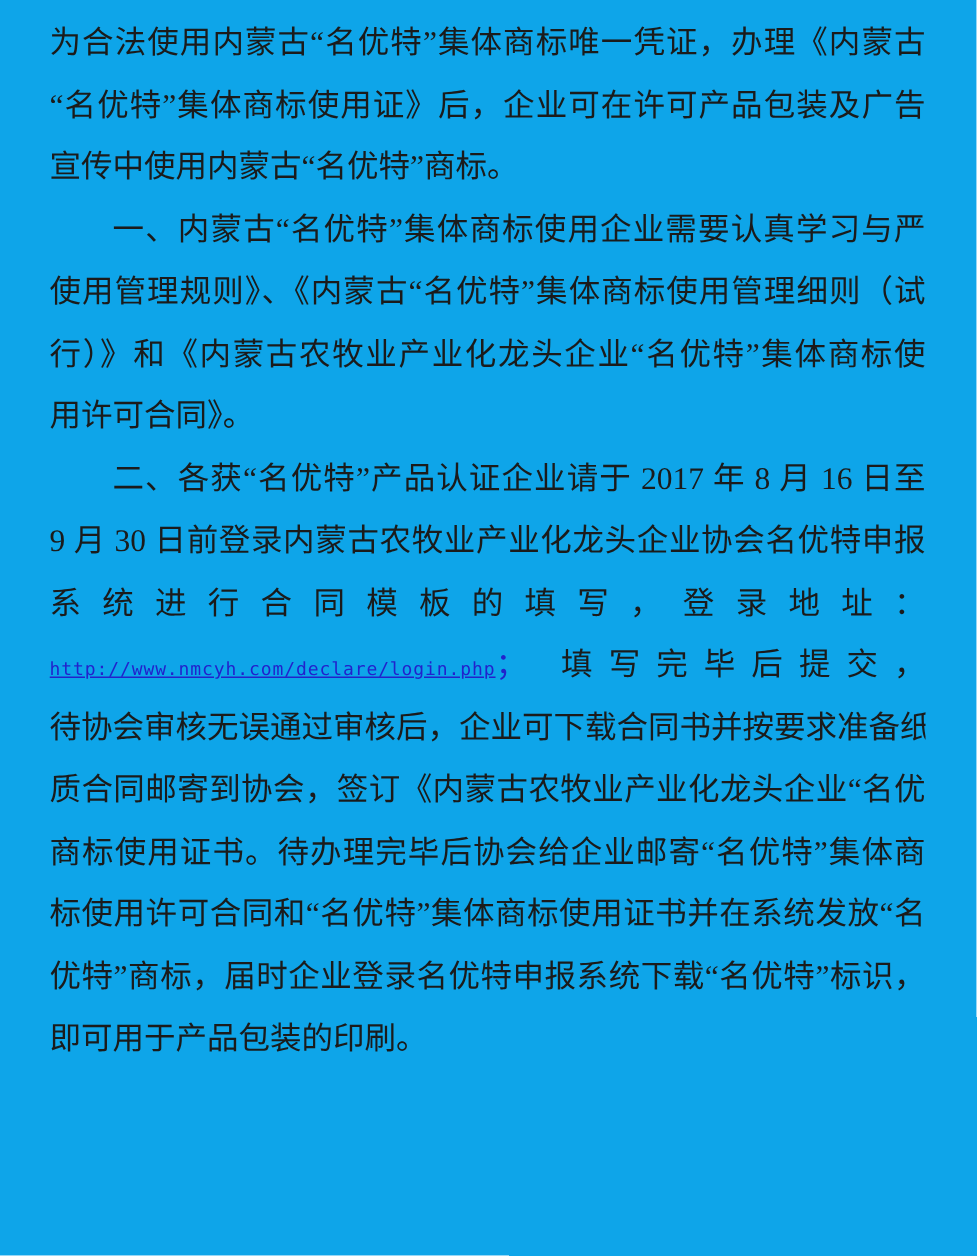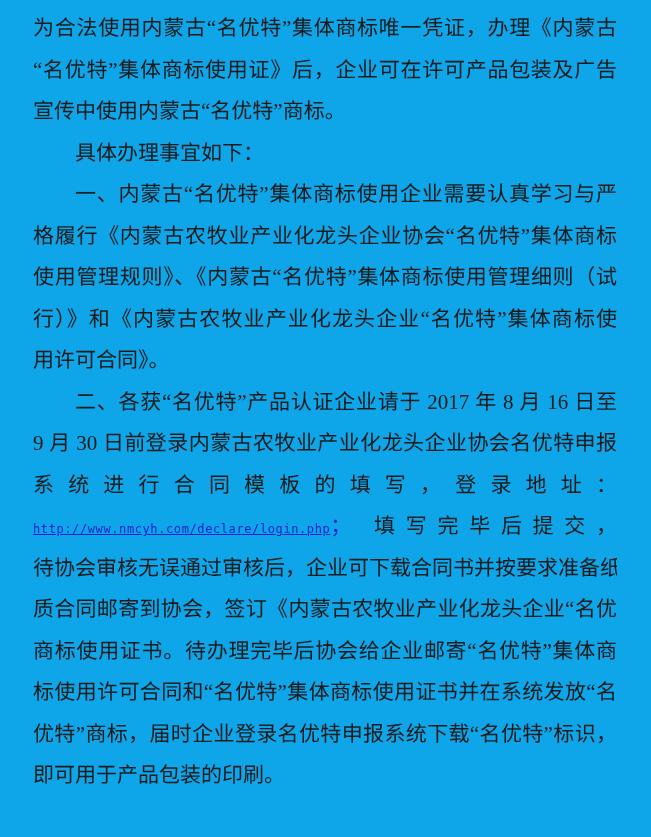--- a/index.html
+++ b/index.html
@@ -56,23 +56,21 @@
 </style>
 </head>
 <body>
 
 <div class="page">
   <div class="doc">
 
     <div class="line">为合法使用内蒙古“名优特”集体商标唯一凭证，办理《内蒙古</div>
     <div class="line">“名优特”集体商标使用证》后，企业可在许可产品包装及广告</div>
     <div class="line end">宣传中使用内蒙古“名优特”商标。</div>
-    <div class="line end indent">具体办理事宜如下：</div>
     <div class="line indent">一、内蒙古“名优特”集体商标使用企业需要认真学习与严</div>
-    <div class="line">格履行《内蒙古农牧业产业化龙头企业协会“名优特”集体商标</div>
     <div class="line">使用管理规则》、《内蒙古“名优特”集体商标使用管理细则（试</div>
     <div class="line">行）》和《内蒙古农牧业产业化龙头企业“名优特”集体商标使</div>
     <div class="line end">用许可合同》。</div>
     <div class="line indent">二、各获“名优特”产品认证企业请于 2017 年 8 月 16 日至</div>
     <div class="line">9 月 30 日前登录内蒙古农牧业产业化龙头企业协会名优特申报</div>
     <div class="line">系统进行合同模板的填写，登录地址：</div>
 
     <div class="line">
       <a class="url-link">http://www.nmcyh.com/declare/login.php</a><span class="url-sep">；</span><span class="url-after">填写完毕后提交，</span>
     </div>

